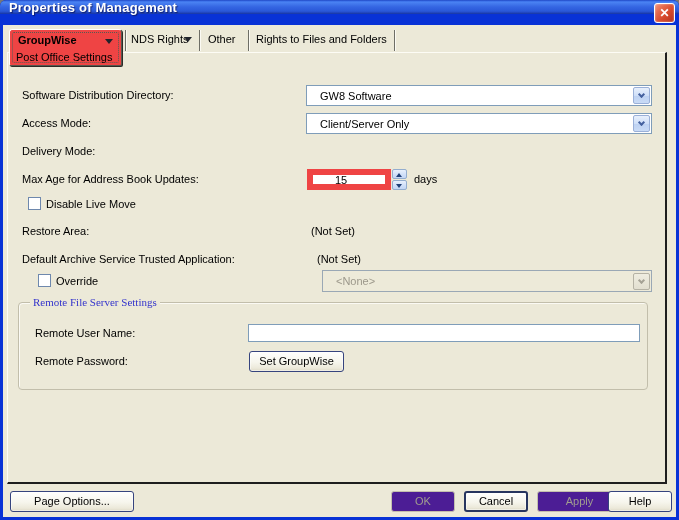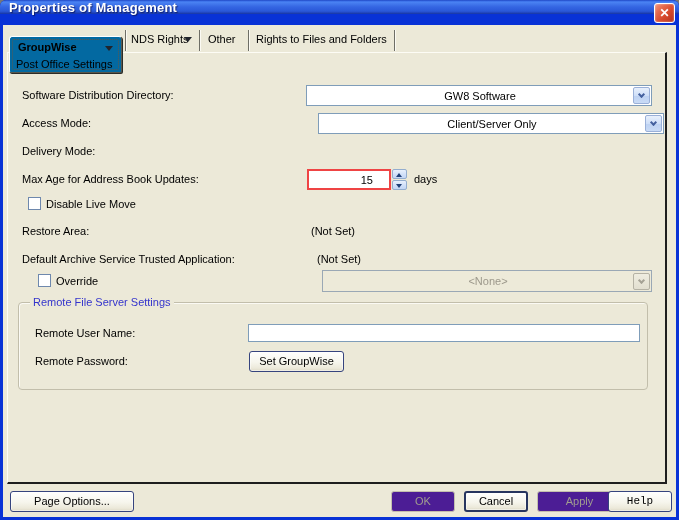--- a/index.html
+++ b/index.html
@@ -34,22 +34,22 @@
   }
   
   .panel {
     position:absolute; left:4px; top:27px; width:660px; height:432px;
     background:#ECE9D8;
     border-top:1px solid #fdfcf5; border-left:1px solid #fdfcf5;
     border-right:2px solid #1e1e1e; border-bottom:2px solid #1e1e1e;
   }
   
   .tab-active {
-    position:absolute; left:6px; top:11px; width:113px; height:37px;
-    background:#0369a1; z-index:3;
+    position:absolute; left:6px; top:4px; width:113px; height:37px;
+    background:#ef4444; z-index:3;
     border:1px solid; border-color:#ffffff #58584e #58584e #ffffff;
     border-radius:3px 3px 2px 2px;
     box-shadow:1px 1px 0 #2c2c28;
   }
   .tab-active .focusrect {
     position:absolute; inset:2px; border:1px dotted #5a5a52; border-radius:2px;
   }
   .tab-active .line1 {
     position:absolute; left:8px; top:4px; font-weight:bold; font-size:11px;
   }
@@ -69,41 +69,41 @@
     position:absolute; top:5px; width:1px; height:21px; background:#6e6e66;
     box-shadow:1px 0 0 #fbfaf3;
   }
   
   .lbl { position:absolute; white-space:nowrap; font-size:11px; line-height:13px; }
   
   .combo {
     position:absolute; height:21px; background:#fff;
     border:1px solid #7F9DB9; display:flex; align-items:center;
   }
-  .combo .val { flex:1; padding-left:20px; font-size:11px; white-space:nowrap; overflow:hidden;text-align:center; }
+  .combo .val { flex:1; padding-left:13px; font-size:11px; white-space:nowrap; overflow:hidden; }
   .combo-btn {
     width:17px; height:17px; margin-right:1px; border:1px solid #9ab0d8; border-radius:2px;
     background:linear-gradient(180deg,#e8f0fc 0%,#cfdff8 50%,#bed2f2 55%,#c9dbf6 100%);
     position:relative; flex:0 0 auto;
   }
   .chev {
     position:absolute; left:5px; top:4px; width:5px; height:5px;
     border-right:2px solid #44609e; border-bottom:2px solid #44609e;
     transform:rotate(45deg);
   }
   .combo.disabled { background:#EDEAD9; border-color:#9aa8b5; }
   .combo.disabled .val { color:#9c988b; }
   .combo.disabled .combo-btn {
     border-color:#b5b2a4; background:linear-gradient(180deg,#efede0 0%,#e2dfd0 100%);
   }
   .combo.disabled .chev { border-color:#a5a295; }
   
   .spin-field {
-    position:absolute; height:21px; background:#fff; border:2px solid #ef4444;
-    text-align:right; padding-right:16px; font-size:11px; line-height:19px;
+    position:absolute; height:21px; background:#fff; border:6px solid #ef4444;
+    text-align:center; padding-right:16px; font-size:11px; line-height:19px;
     font-family:"Liberation Sans", sans-serif;
   }
   .spinners { position:absolute; width:15px; height:21px; }
   .spin-btn {
     position:absolute; left:0; width:15px; height:10px;
     border:1px solid #93adce; border-radius:2px;
     background:linear-gradient(180deg,#e8f0fc 0%,#cfdff8 60%,#c4d6f4 100%);
   }
   .spin-btn.up { top:0; }
   .spin-btn.down { top:11px; }
@@ -180,21 +180,21 @@
 
     <span class="lbl" style="left:19px; top:64px;">Software Distribution Directory:</span>
     <div class="combo" style="left:303px; top:60px; width:346px;">
       <span class="val">GW8 Software</span>
       <span class="combo-btn">
           <span class="chev"></span>
         </span>
     </div>
 
     <span class="lbl" style="left:19px; top:92px;">Access Mode:</span>
-    <div class="combo" style="left:303px; top:88px; width:346px;margin-left:12px;">
+    <div class="combo" style="left:303px; top:88px; width:346px;">
       <span class="val">Client/Server Only</span>
       <span class="combo-btn">
           <span class="chev"></span>
         </span>
     </div>
 
     <span class="lbl" style="left:19px; top:120px;">Delivery Mode:</span>
 
     <span class="lbl" style="left:19px; top:148px;">Max Age for Address Book Updates:</span>
     <input class="spin-field" style="left: 304px; top: 144px; width: 84px;" value="15">
@@ -220,28 +220,28 @@
     <div class="checkbox" style="left:35px; top:249px;"></div>
     <span class="lbl" style="left:53px; top:250px;">Override</span>
     <div class="combo disabled" style="left:319px; top:245px; width:330px; height:22px;">
       <span class="val">&lt;None&gt;</span>
       <span class="combo-btn">
           <span class="chev"></span>
         </span>
     </div>
 
     <div class="groupbox" style="left:15px; top:277px; width:630px; height:88px;"></div>
-    <span class="groupbox-title" style="left:27px; top:271px;">Remote File Server Settings</span>
+    <span class="groupbox-title" style="left:27px; top:271px;font-family:Liberation Serif, serif;">Remote File Server Settings</span>
 
     <span class="lbl" style="left:32px; top:302px;">Remote User Name:</span>
     <input class="txt-input" style="left: 245px; top: 299px; width: 392px; height: 18px;" value="">
 
     <span class="lbl" style="left:32px; top:330px;">Remote Password:</span>
     <div class="btn" style="left:246px; top:326px; width:95px;">Set GroupWise</div>
 
     <div class="btn" style="left:7px; top:466px; width:124px;">Page Options...</div>
     <div class="btn disabled" style="left:388px; top:466px; width:64px;">OK</div>
     <div class="btn" style="left:461px; top:466px; width:64px; border-width:2px; line-height:17px; border-color:#27355f;">Cancel</div>
     <div class="btn disabled" style="left:534px; top:466px; width:85px;">Apply</div>
-    <div class="btn" style="left:605px; top:466px; width:64px;font-family:Liberation Mono, monospace;">Help</div>
+    <div class="btn" style="left:605px; top:466px; width:64px;">Help</div>
 
   </div>
 </div>
 
 </body></html>

